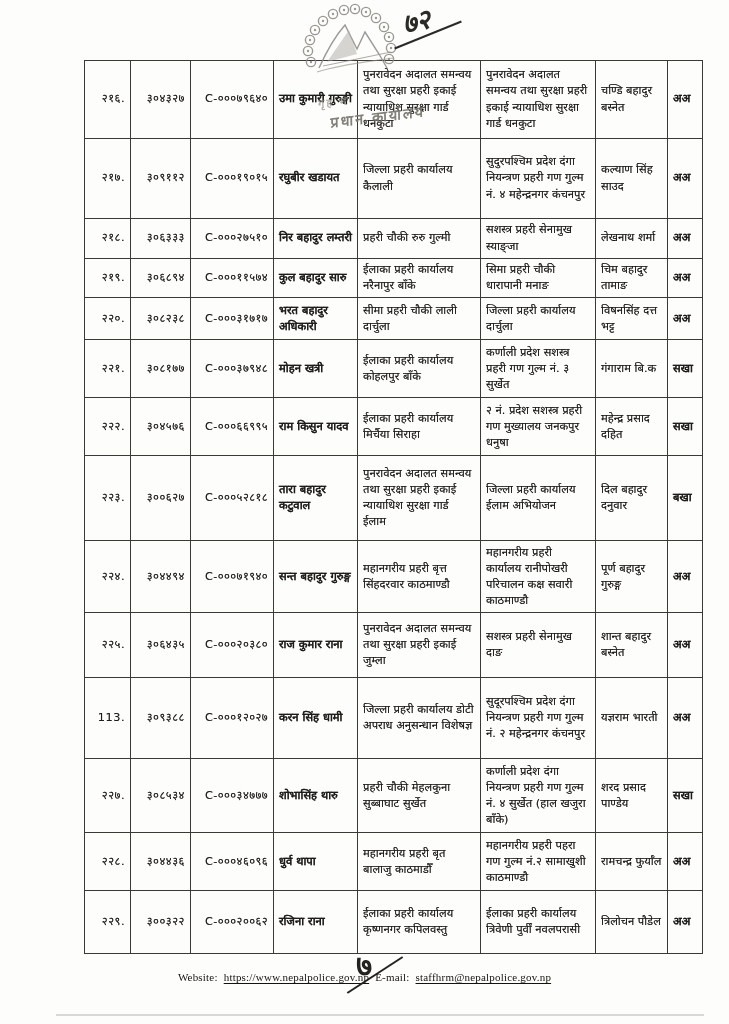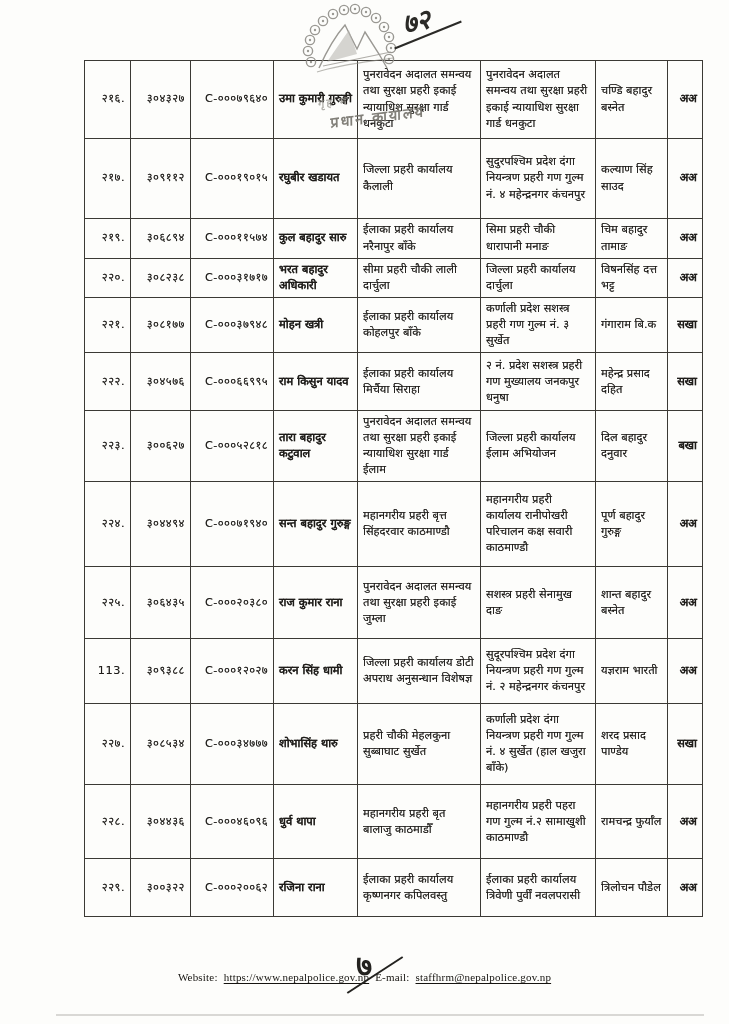--- a/index.html
+++ b/index.html
@@ -28,21 +28,21 @@
     line-height:1.42;
     text-shadow:0 0 .5px rgba(30,28,25,.55);
     word-wrap:break-word;
   }
   td.c { text-align:right; }
   td.sn, td.reg { font-size:11px; letter-spacing:.5px; }
   td.cno { font-size:11px; letter-spacing:.4px; }
   td.name { font-weight:bold; font-size:11.8px;margin-top:28px; }
   td.office { font-size:11.2px; }
   td.recommender { font-size:11.3px; }
-  td.status { font-size:11.8px; font-weight:600; text-align:right; }
+  td.status { font-size:11.8px; font-weight:600; text-align:left; }
 
   
   tbody tr:nth-of-type(1)  { height:78px; }
   tbody tr:nth-of-type(2)  { height:80px; }
   tbody tr:nth-of-type(3)  { height:40px; }
   tbody tr:nth-of-type(4)  { height:39px; }
   tbody tr:nth-of-type(5)  { height:42px; }
   tbody tr:nth-of-type(6)  { height:58px; }
   tbody tr:nth-of-type(7)  { height:58px; }
   tbody tr:nth-of-type(8)  { height:85px; }
@@ -194,20 +194,30 @@
           <td class="c sn">२१७.</td>
           <td class="c reg">३०९११२</td>
           <td class="c cno">C-०००१९०१५</td>
           <td class="name">रघुबीर खडायत</td>
           <td class="office">जिल्ला प्रहरी कार्यालय कैलाली</td>
           <td class="office">सुदुरपश्चिम प्रदेश दंगा नियन्त्रण प्रहरी गण गुल्म नं. ४ महेन्द्रनगर कंचनपुर</td>
           <td class="recommender">कल्याण सिंह साउद</td>
           <td class="status">अअ</td>
         </tr>
 
+        <tr>
+          <td class="c sn">२१८.</td>
+          <td class="c reg">३०६३३३</td>
+          <td class="c cno">C-०००२७५१०</td>
+          <td class="name">निर बहादुर लम्तरी</td>
+          <td class="office">प्रहरी चौकी रुरु गुल्मी</td>
+          <td class="office">सशस्त्र प्रहरी सेनामुख स्याङ्जा</td>
+          <td class="recommender">लेखनाथ शर्मा</td>
+          <td class="status">अअ</td>
+        </tr>
 
         <tr>
           <td class="c sn">२१९.</td>
           <td class="c reg">३०६८९४</td>
           <td class="c cno">C-०००११५७४</td>
           <td class="name">कुल बहादुर सारु</td>
           <td class="office">ईलाका प्रहरी कार्यालय नरैनापुर बाँके</td>
           <td class="office">सिमा प्रहरी चौकी धारापानी मनाङ</td>
           <td class="recommender">चिम बहादुर तामाङ</td>
           <td class="status">अअ</td>

